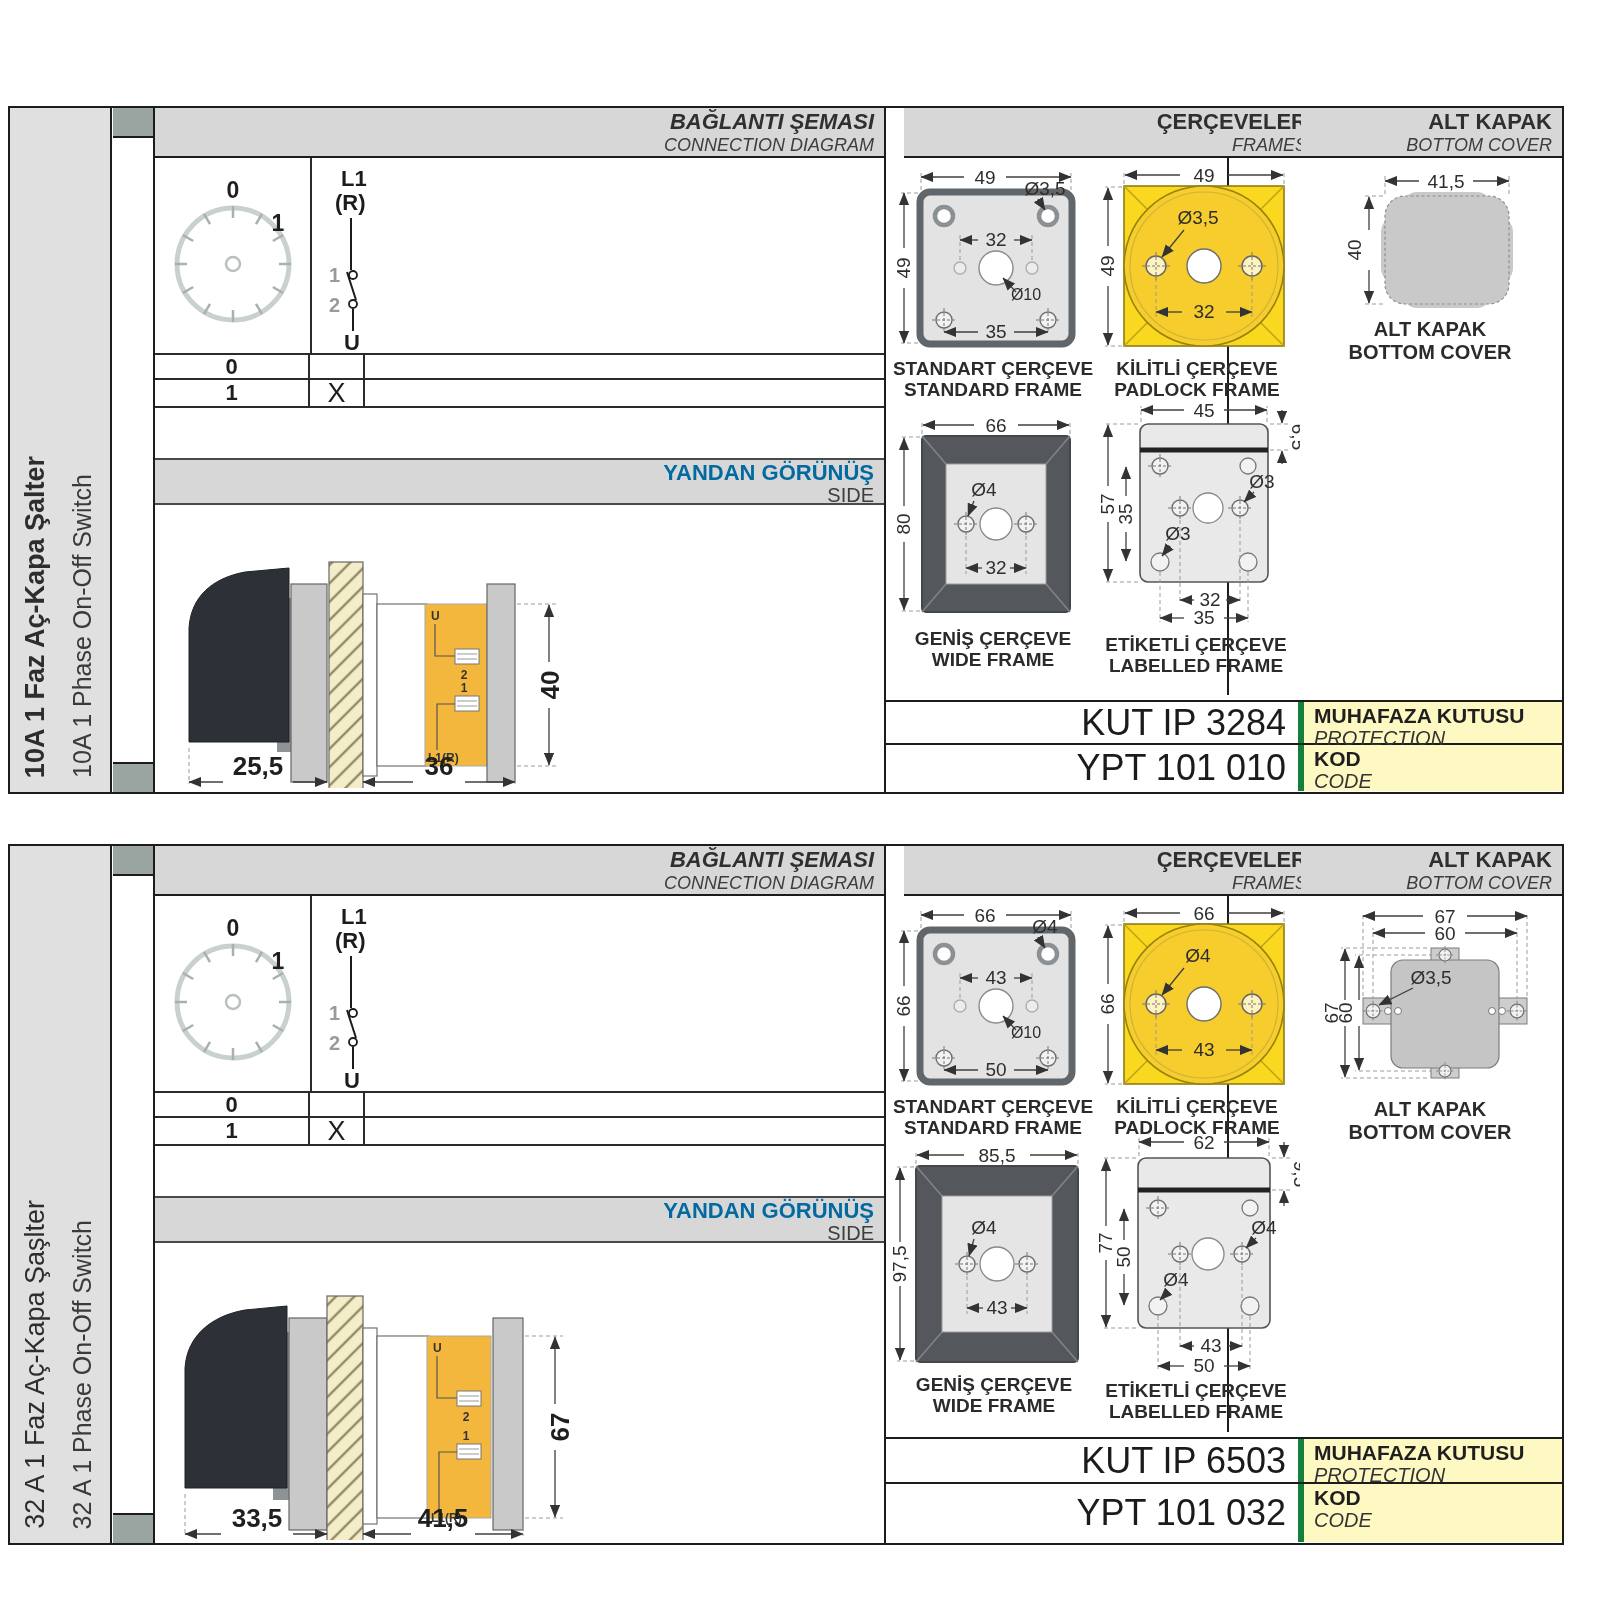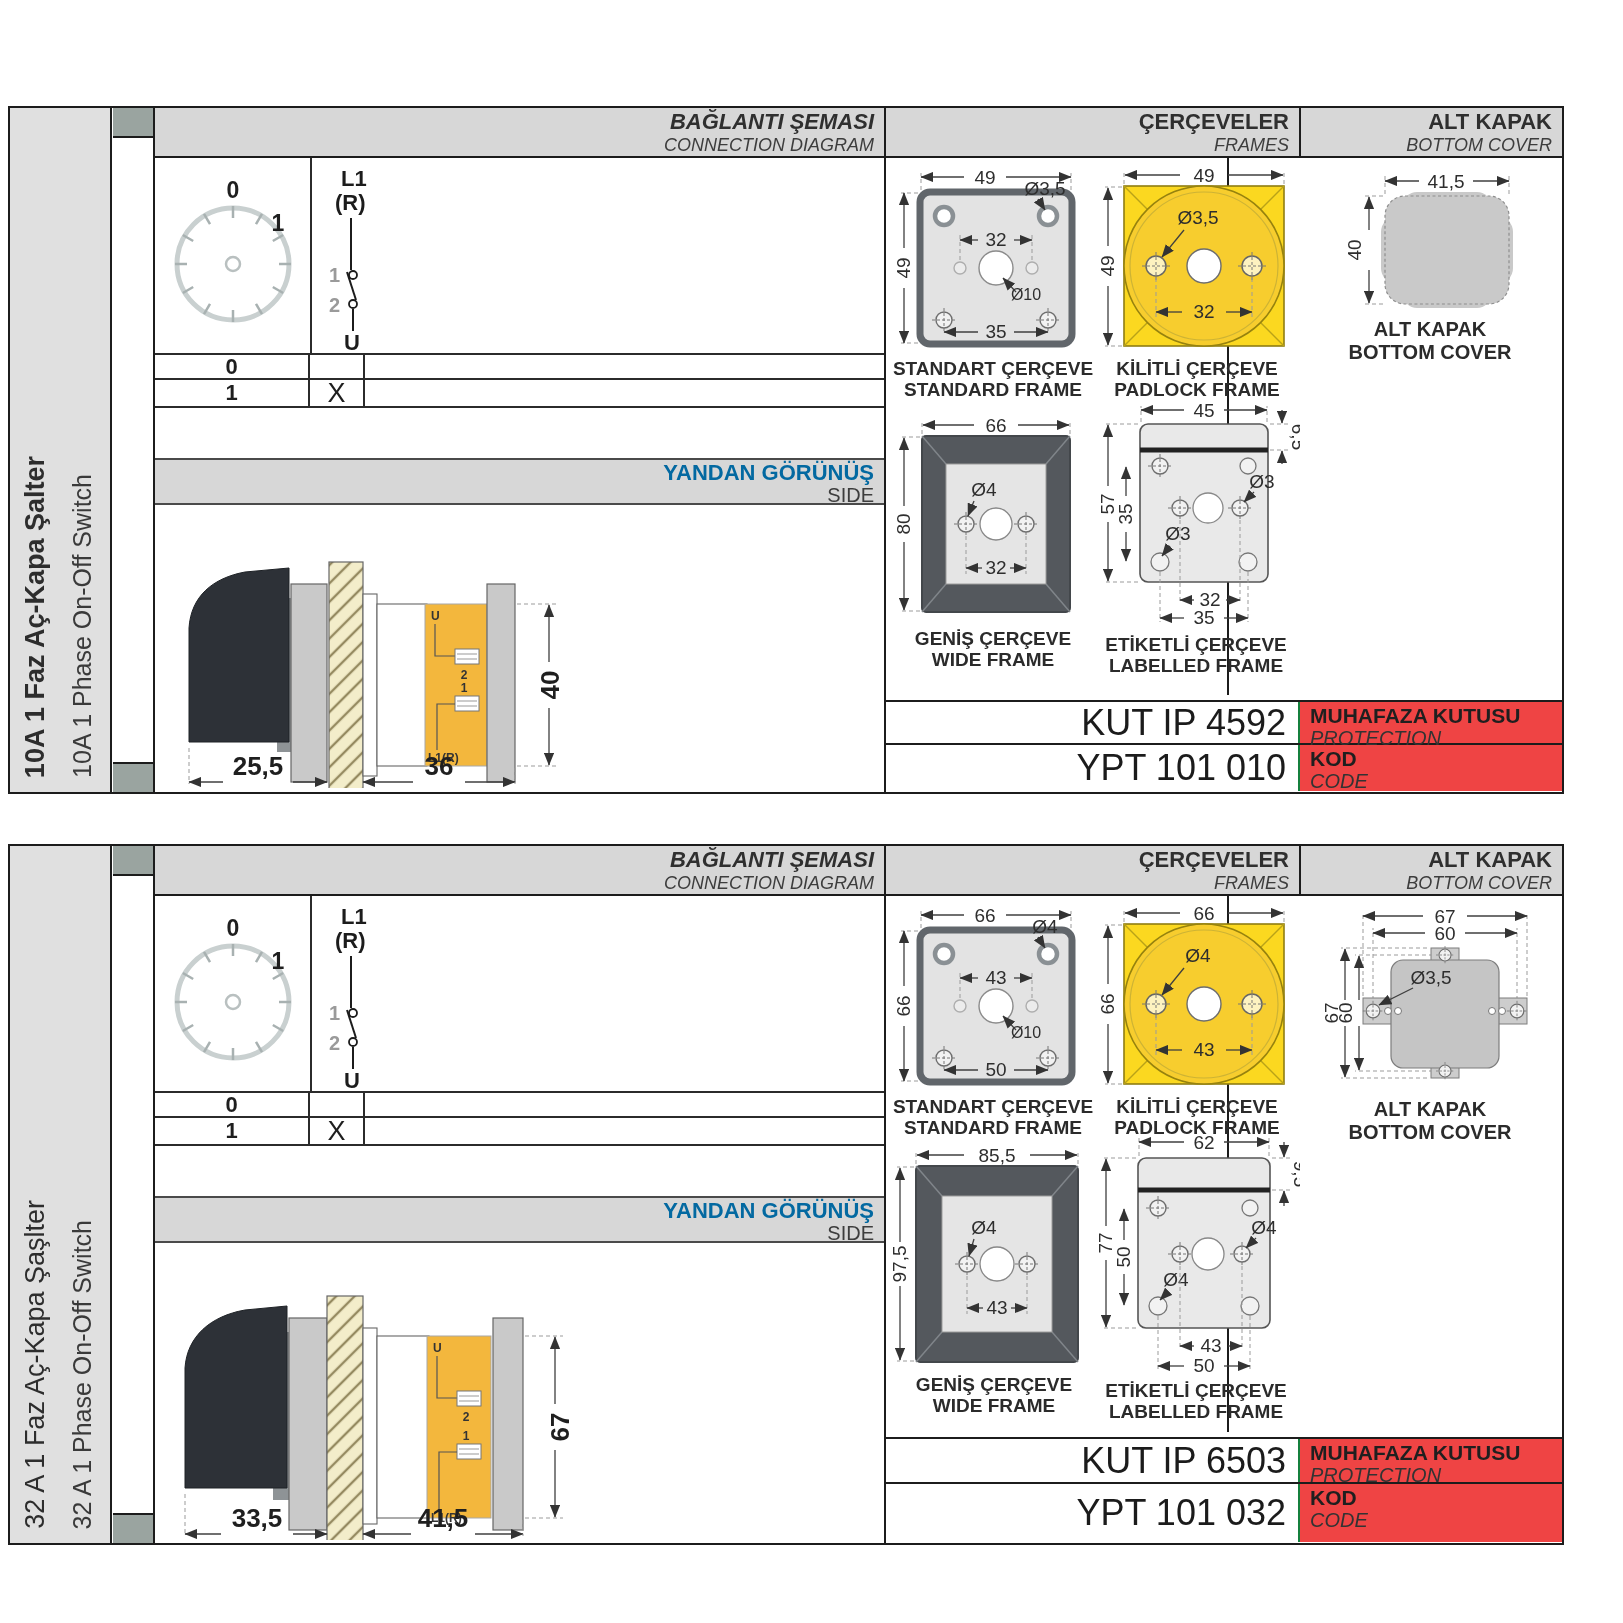--- a/index.html
+++ b/index.html
@@ -14,34 +14,34 @@
   .tabcol{position:absolute;left:102.5px;top:0;bottom:0;width:40px;background:#fff;border-right:2.5px solid #1c1c1c;}
   .tabsq{position:absolute;left:0;right:0;height:28px;background:#9aa4a0;}
   .tabsq.top{top:0;border-bottom:2.5px solid #1c1c1c;}
   .tabsq.bot{bottom:0;border-top:2.5px solid #1c1c1c;}
   .content{position:absolute;left:145px;top:0;right:0;bottom:0;}
   .hdr{position:absolute;top:0;height:50px;background:#d7d7d7;border-bottom:2.5px solid #1c1c1c;box-sizing:border-box;text-align:right;padding:2px 10px 0 0;}
   .hdr .tr{font-size:22px;font-weight:bold;color:#2f2f2f;line-height:24px;}
   .hdr .en{font-size:18px;color:#3d3d3d;line-height:22px;}
   .hdr .en.it{font-style:italic;}
   .hdr.conn{left:0;width:731px;border-right:2.5px solid #1c1c1c;font-style:italic;}
-  .hdr.frm{left:731px;width:415px;border-right:2.5px solid #1c1c1c;}
+  .hdr.frm{left:749px;width:415px;border-right:2.5px solid #1c1c1c;}
   .hdr.cov{left:1146px;right:0;}
   .connarea{position:absolute;left:0;top:50px;width:731px;bottom:0;border-right:2.5px solid #1c1c1c;box-sizing:border-box;}
   .frmarea{position:absolute;left:731px;top:50px;width:343px;border-right:2.5px solid #1c1c1c;box-sizing:border-box;}
   .covarea{position:absolute;left:1146px;top:50px;right:0;}
   #sec1 .frmarea,#sec1 .covarea{height:537px;}
   #sec2 .frmarea,#sec2 .covarea{height:536px;}
   .codes{position:absolute;left:731px;right:0;bottom:0;border-top:2.5px solid #1c1c1c;box-sizing:border-box;}
   #sec1 .codes{height:92px;} #sec2 .codes{height:106px;}
   .crow{display:flex;box-sizing:border-box;}
   #sec1 .crow1{height:43px;border-bottom:2.5px solid #1c1c1c;} #sec1 .crow2{height:46px;}
   #sec2 .crow1{height:45px;border-bottom:2.5px solid #1c1c1c;} #sec2 .crow2{height:58px;}
   .ccode{width:412px;text-align:right;padding-right:12px;font-size:36px;color:#1b1b1b;display:flex;align-items:center;justify-content:flex-end;box-sizing:border-box;}
-  .clabel{flex:1;background:#ef4444;border-left:2px solid #15803d;padding:2px 0 0 10px;}
+  .clabel{flex:1;background:#fef9c3;border-left:6px solid #15803d;padding:2px 0 0 10px;}
   .clabel .tr{font-weight:bold;font-size:21px;color:#1f1f1f;line-height:23px;}
   .clabel .en{font-style:italic;font-size:20px;color:#333;line-height:22px;}
   .dialcell{position:absolute;left:0;top:0;width:155px;height:195px;border-right:2px solid #2b2b2b;}
   .swcell{position:absolute;left:158px;top:0;height:195px;width:220px;}
   .trow{position:absolute;left:0;right:0;box-sizing:border-box;}
   .trow0{top:195px;height:27px;border-top:2px solid #2b2b2b;border-bottom:2px solid #2b2b2b;}
   .trow1{top:222px;height:28px;border-bottom:2px solid #2b2b2b;}
   .tcell{position:absolute;top:0;bottom:0;box-sizing:border-box;display:flex;align-items:center;justify-content:center;font-size:22px;font-weight:bold;color:#1e1e1e;}
   .tc-pos{left:0;width:155px;border-right:2px solid #2b2b2b;}
   .tc-mark{left:155px;width:55px;border-right:2px solid #2b2b2b;font-size:27px;font-weight:normal;}
@@ -387,21 +387,21 @@
           </svg>
           <div class="cvlabel">
             <div>ALT KAPAK</div>
             <div>BOTTOM COVER</div>
           </div>
         </div>
       </div>
 
       <div class="codes">
         <div class="crow crow1">
-          <div class="ccode">KUT IP 4592</div>
+          <div class="ccode">KUT IP 3284</div>
           <div class="clabel">
             <div class="tr">MUHAFAZA KUTUSU</div>
             <div class="en">PROTECTION ENCLOSURE</div>
           </div>
         </div>
         <div class="crow crow2">
           <div class="ccode">YPT 101 010</div>
           <div class="clabel">
             <div class="tr">KOD</div>
             <div class="en">CODE</div>

